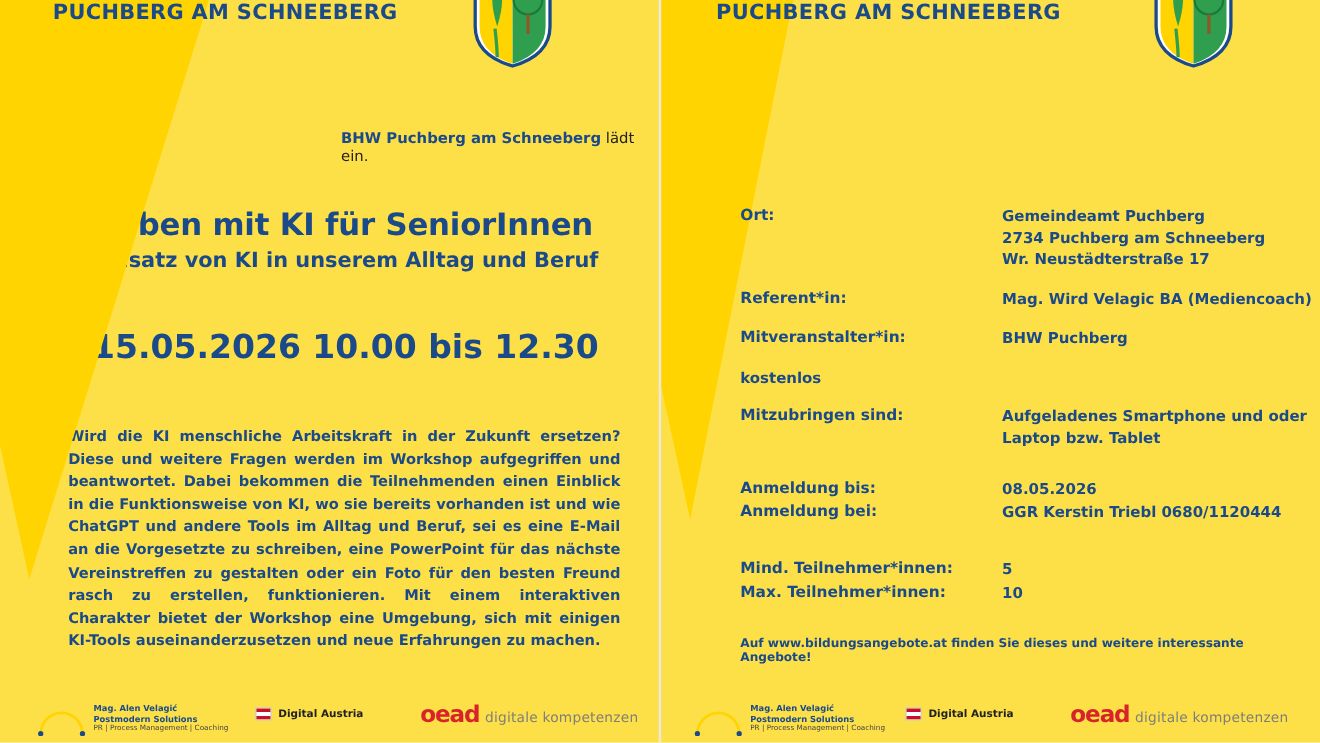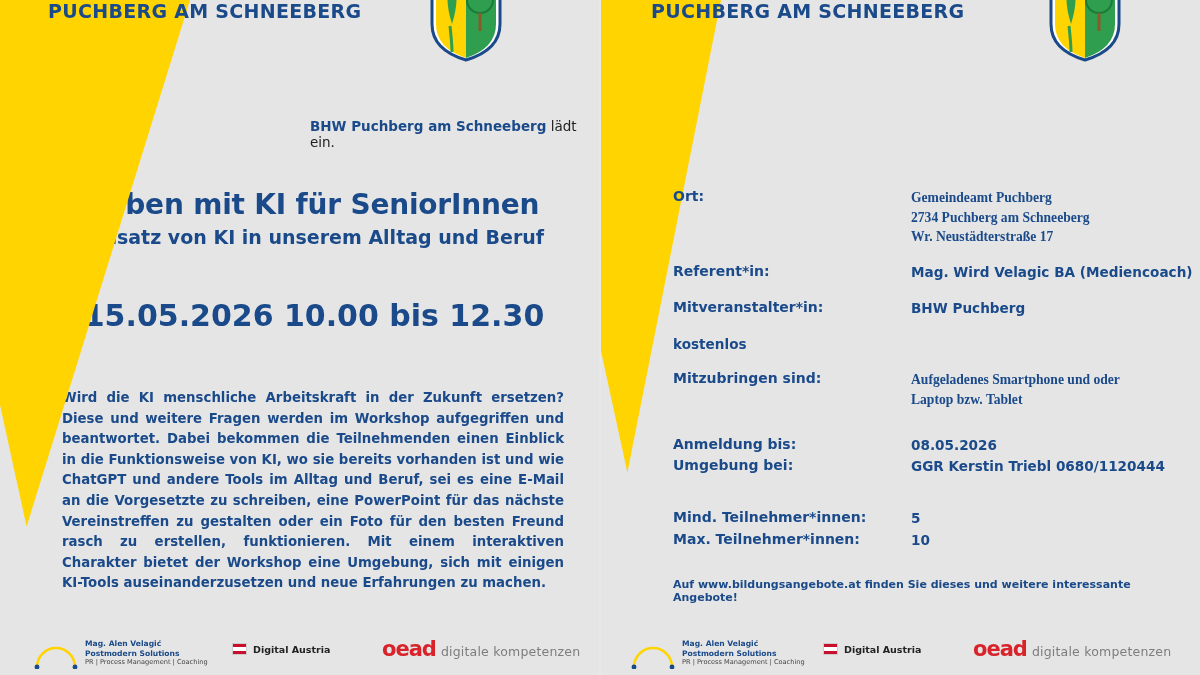--- a/index.html
+++ b/index.html
@@ -2,21 +2,21 @@
 <html><head>
 <meta charset="utf-8">
 <style>
   html,body{margin:0;padding:0;}
   body{
     width:1200px;height:675px;overflow:hidden;
     background:#ffffff;
     font-family:"DejaVu Sans", sans-serif;
   }
   .sheet-wrap{position:relative;width:1200px;height:675px;display:flex;}
-  .page{position:relative;overflow:hidden;background:#e5e5e5;}
+  .page{position:relative;overflow:hidden;background:#fde047;}
   .page-left{width:600px;height:675px;}
   .page-right{width:600px;height:675px;border-left:2px solid #e9e9e9;}
 
   
   .yellow-band{
     position:absolute;left:0;top:0;width:190px;height:100%;
     background:#ffd400;
     clip-path:polygon(0 0, 100% 0, 14% 78%, 0 60%);
     z-index:1;
   }
@@ -58,21 +58,21 @@
     font-size:13.3px;line-height:1.55;font-weight:700;color:#1a4a8a;
     text-align:justify;
   }
 
   
   .info{position:absolute;left:672px;top:188px;width:520px;z-index:3;}
   .row{display:flex;margin-bottom:16px;}
   .row.tight{margin-bottom:2px;}
   .row .k{width:238px;font-size:14px;font-weight:700;color:#1a4a8a;}
   .row .v{font-size:13.6px;font-weight:600;color:#1a4a8a;line-height:1.45;}
-  .v .ln{display:block;font-family:Liberation Serif, serif;}
+  .v .ln{display:block;}
   .footnote{
     position:absolute;left:672px;top:578px;width:520px;
     font-size:11px;font-weight:700;color:#1a4a8a;z-index:3;
   }
 
   
   .footer{position:absolute;bottom:0;left:0;width:600px;height:62px;z-index:3;}
   .logo-velagic{position:absolute;left:34px;bottom:6px;display:flex;align-items:flex-start;gap:7px;}
   .arc{width:44px;height:30px;}
   .velagic-txt{font-size:7.6px;line-height:1.28;color:#1a4a8a;font-weight:700;}
@@ -186,21 +186,21 @@
         <div class="v">
           <span class="ln">Aufgeladenes Smartphone und oder</span>
           <span class="ln">Laptop bzw. Tablet</span>
         </div>
       </div>
       <div class="row tight">
         <div class="k">Anmeldung bis:</div>
         <div class="v">08.05.2026</div>
       </div>
       <div class="row" style="margin-bottom:32px;">
-        <div class="k">Umgebung bei:</div>
+        <div class="k">Anmeldung bei:</div>
         <div class="v">GGR Kerstin Triebl 0680/1120444</div>
       </div>
       <div class="row tight">
         <div class="k">Mind. Teilnehmer*innen:</div>
         <div class="v">5</div>
       </div>
       <div class="row">
         <div class="k">Max. Teilnehmer*innen:</div>
         <div class="v">10</div>
       </div>

